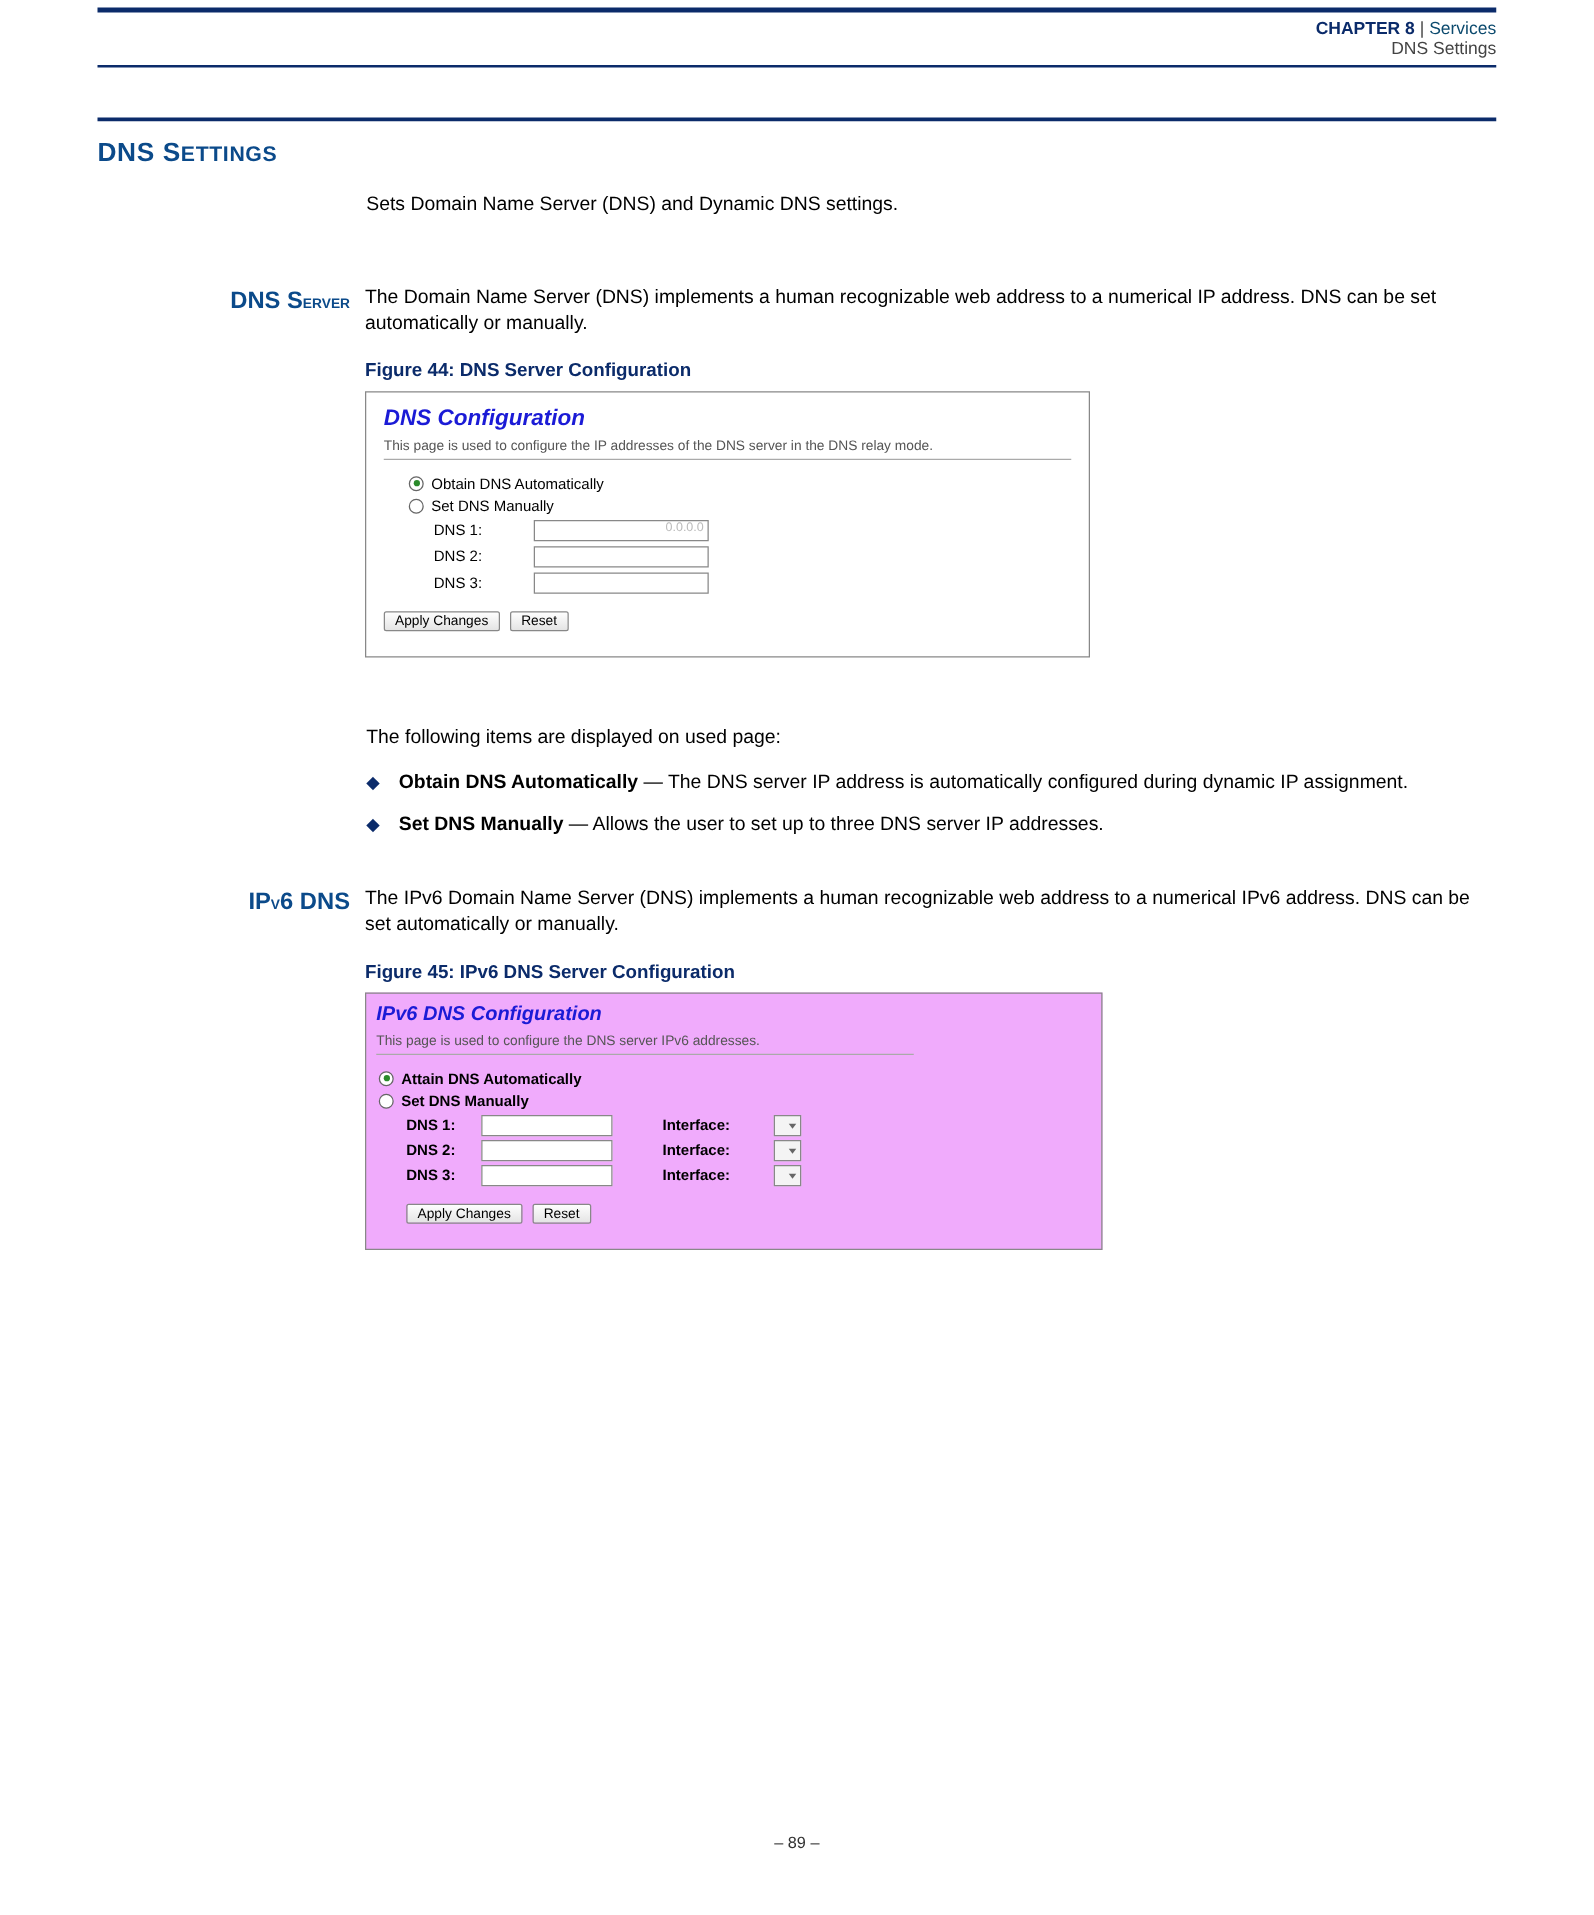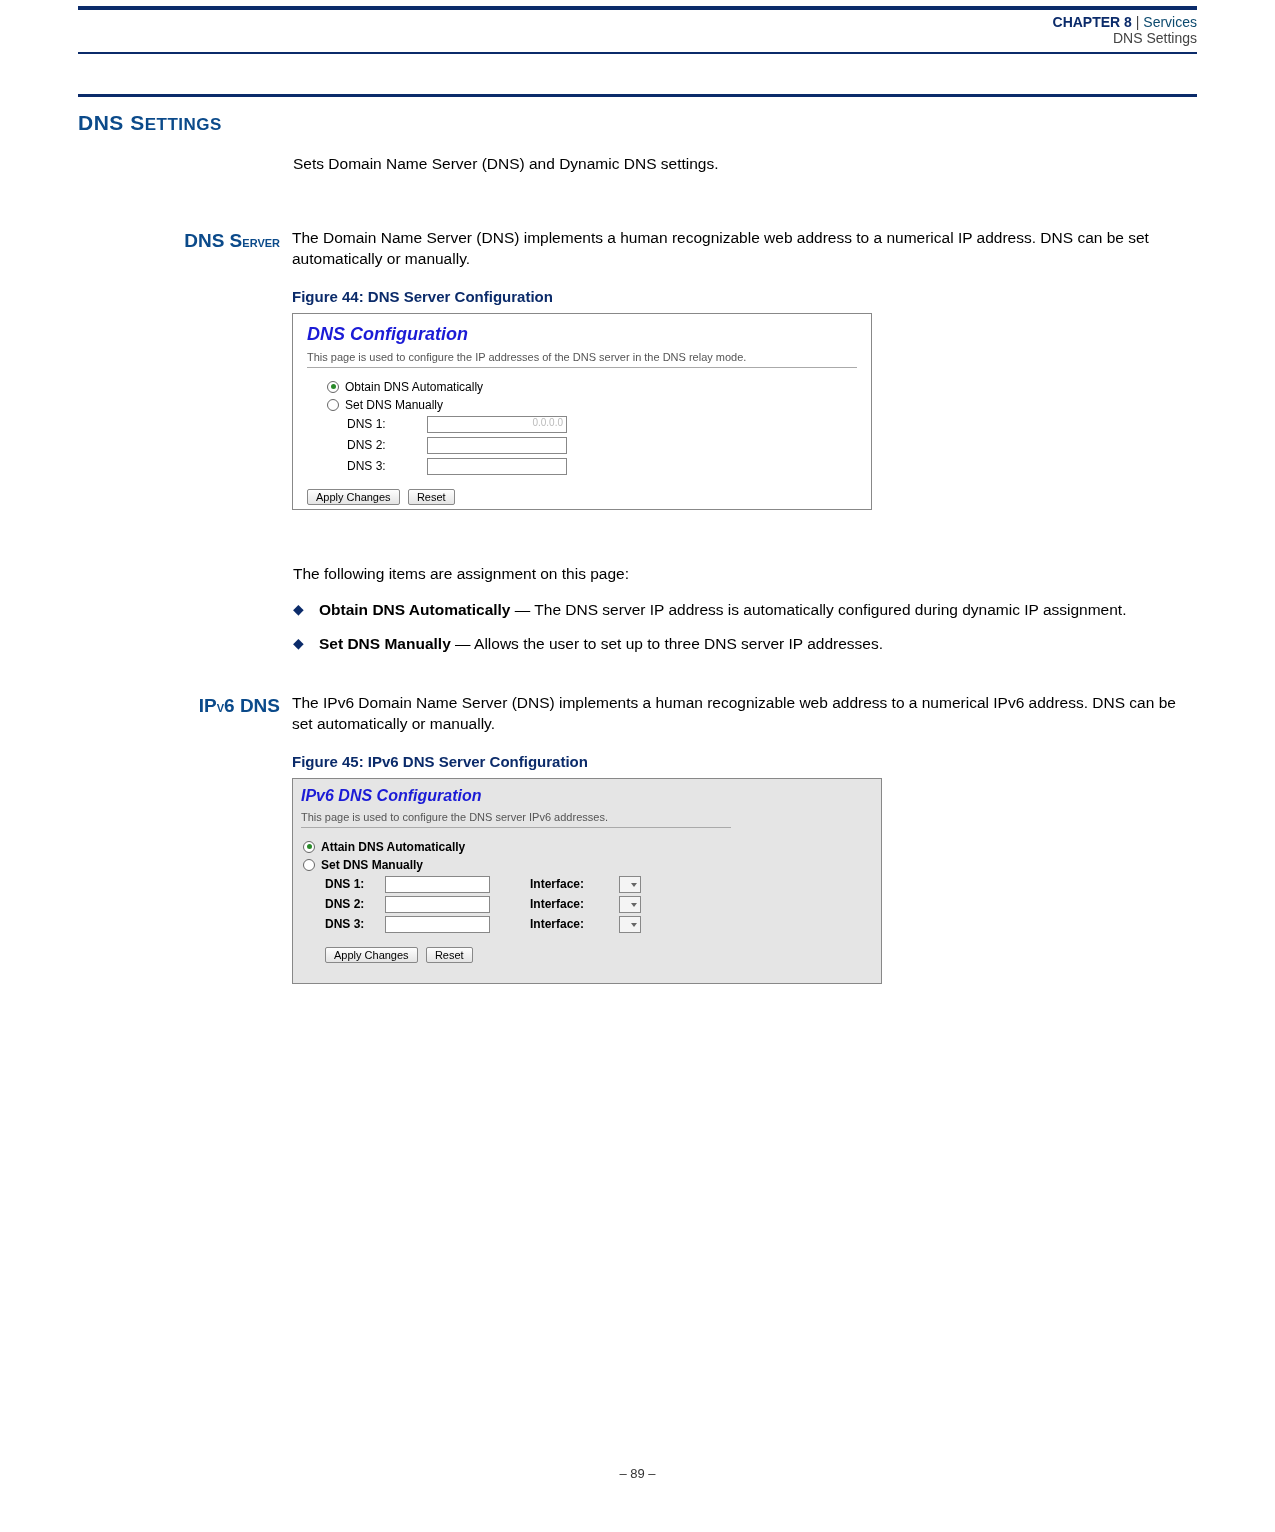--- a/index.html
+++ b/index.html
@@ -43,21 +43,21 @@
     padding-right:12px;
     padding-top:2px;
   }
   .block .side .sc { font-size:11px;}
   .block .body { flex:1; font-size:15.5px; color:#000; }
   .body p { margin-bottom:18px; line-height:1.35;}
   .fig-cap { color:#0b2b6a; font-weight:bold; font-size:15px; margin-bottom:8px;}
   .screenshot {
     border:1px solid #888;
     background:#fff;
-    padding:10px 14px 4px 14px;
+    padding:10px 14px 20px 14px;
     margin-bottom:30px;
     width:580px;
   }
   .ss-title { color:#1b1bd6; font-weight:bold; font-size:18px; font-style:italic; font-family: Arial, sans-serif; margin-bottom:6px;}
   .ss-desc { color:#555; font-size:11px; font-family: Arial, sans-serif; padding-bottom:4px; border-bottom:1px solid #aaa; margin-bottom:12px;}
   .ss-form { margin-left:20px; font-family: Arial, sans-serif;}
   .ss-row { display:flex; align-items:center; margin:4px 0; font-size:12px; color:#000;}
   .ss-row.indent { margin-left:20px;}
   .ss-radio { width:12px; height:12px; border:1px solid #666; border-radius:50%; margin-right:6px; display:inline-flex; align-items:center; justify-content:center; background:#fff;}
   .ss-radio.checked::after { content:""; width:5px; height:5px; border-radius:50%; background:#2a8a2a;}
@@ -77,21 +77,21 @@
   .ss-btnrow { margin-top:12px; margin-left:0px;}
   .ss-btnrow.tight { margin-left:0;}
   .bullets { margin-left:215px; margin-bottom:40px;}
   .bullets .lead { font-size:15.5px; margin-bottom:18px;}
   .bul { display:flex; margin-bottom:16px; font-size:15.5px;}
   .bul .dia { color:#0b2b6a; font-size:14px; width:26px; flex-shrink:0;}
   .bul .txt { flex:1;}
   .bul .txt b { font-weight:bold;}
   .screenshot2 {
     border:1px solid #888;
-    background:#e5e5e5;
+    background:#f0abfc;
     padding:8px 8px 20px 8px;
     margin-bottom:30px;
     width:590px;
   }
   .ss-form2 { font-family:Arial,sans-serif; margin-left:2px;}
   .ss-row2 { display:flex; align-items:center; margin:3px 0; font-size:12px; color:#000;}
   .ss-row2 .lbl1 { width:60px; text-align:left; margin-left:22px; font-weight:bold;}
   .ss-row2 .mid { width:85px; text-align:left; font-weight:bold; margin-left:40px;}
   .footer { position:absolute; bottom:51px; left:0; right:0; text-align:center; font-size:13px; color:#333;}
 </style>
@@ -150,21 +150,21 @@
           <div class="ss-btnrow tight" style="margin-left:-20px;">
             <span class="ss-btn">Apply Changes</span>
             <span class="ss-btn">Reset</span>
           </div>
         </div>
       </div>
     </div>
   </div>
 
   <div class="bullets">
-    <p class="lead">The following items are assignment on this page:</p>
+    <p class="lead">The following items are displayed on used page:</p>
     <div class="bul">
       <div class="dia">◆</div>
       <div class="txt">
         <b>Obtain DNS Automatically</b><span> — The DNS server IP address is automatically configured during dynamic IP assignment.</span>
       </div>
     </div>
     <div class="bul">
       <div class="dia">◆</div>
       <div class="txt">
         <b>Set DNS Manually</b><span> — Allows the user to set up to three DNS server IP addresses.</span>

